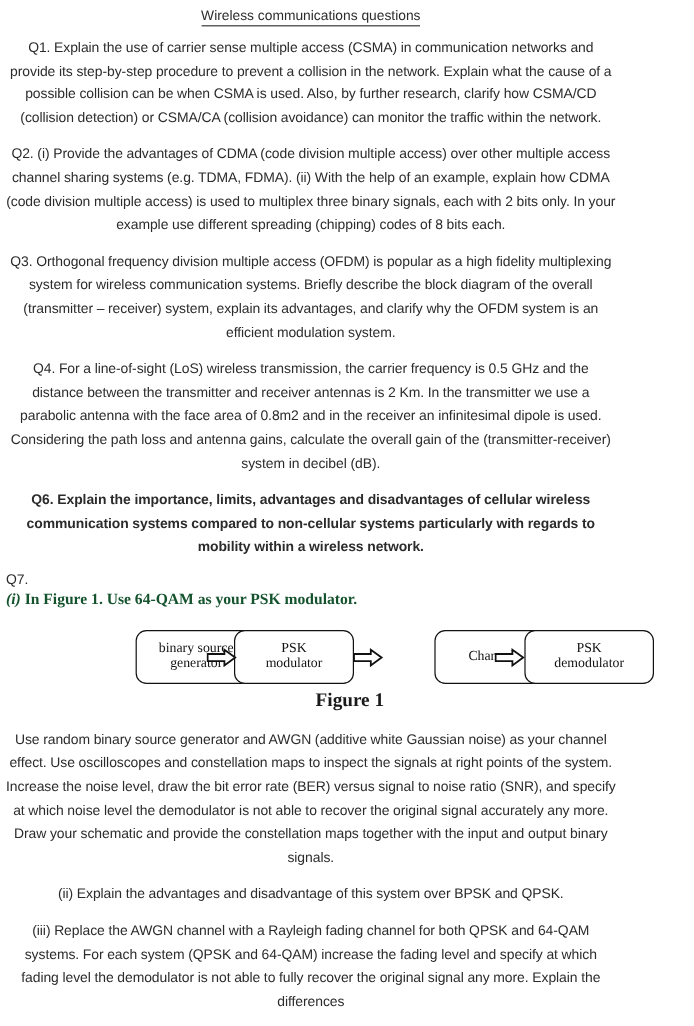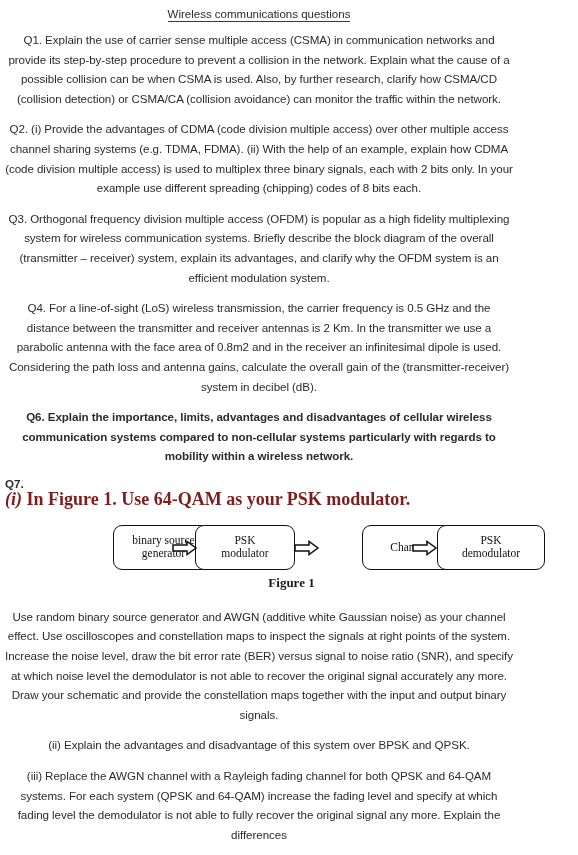--- a/index.html
+++ b/index.html
@@ -45,29 +45,28 @@
   }
   p.q.tight {
     margin-bottom: 10px;
     font-weight: bold;
   }
   p.q7label {
     font-size: 11.6px;
     line-height: 15px;
     margin: 0;
     color: #2b2b2b;
-    font-weight: bold;
   }
   p.q7i {
     font-family: "Liberation Serif", serif;
     font-weight: bold;
-    font-size: 18px;
+    font-size: 13px;
     line-height: 16px;
     margin: 0 0 2px 0;
-    color: #7f1d1d;
+    color: #14532d;
   }
   p.q7i i { font-style: italic; }
 
   
   .figure-wrap {
     position: relative;
     height: 92px;
     margin-top: 6px;
     margin-bottom: 2px;
   }
@@ -94,21 +93,21 @@
     color: #121212;
   }
   .fig-caption {
     position: absolute;
     width: 573px;
     top: 62px;
     left: 0;
     text-align: center;
     font-family: "Liberation Serif", serif;
     font-weight: bold;
-    font-size: 13px;
+    font-size: 16px;
     color: #1a1a1a;
   }
   .arrow {
     position: absolute;
     width: 26px;
     height: 16px;
   }
 </style>
 </head>
 <body>

